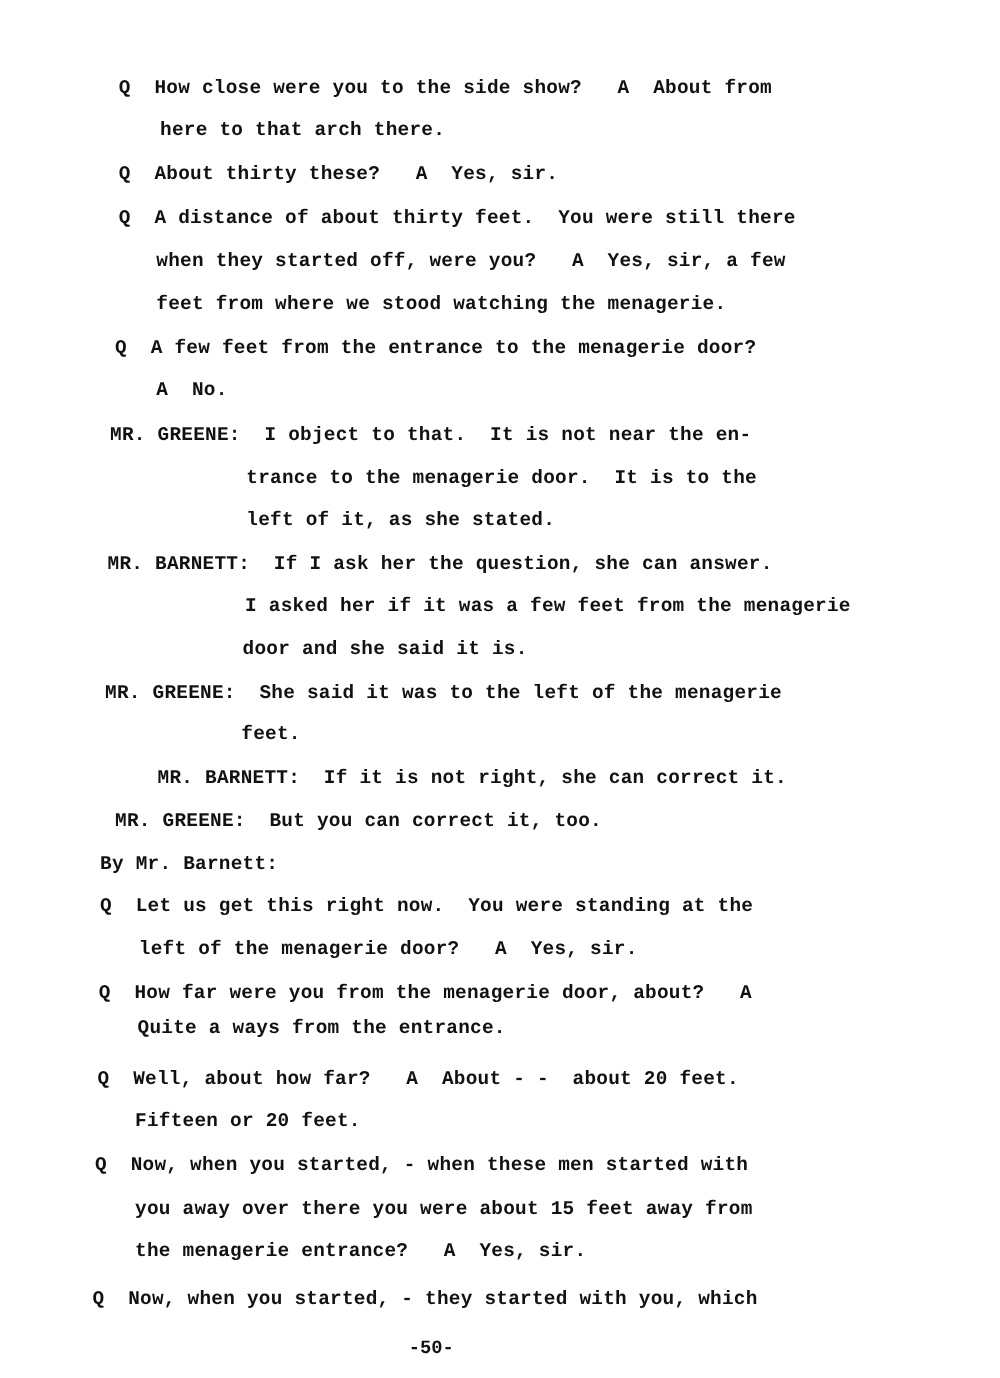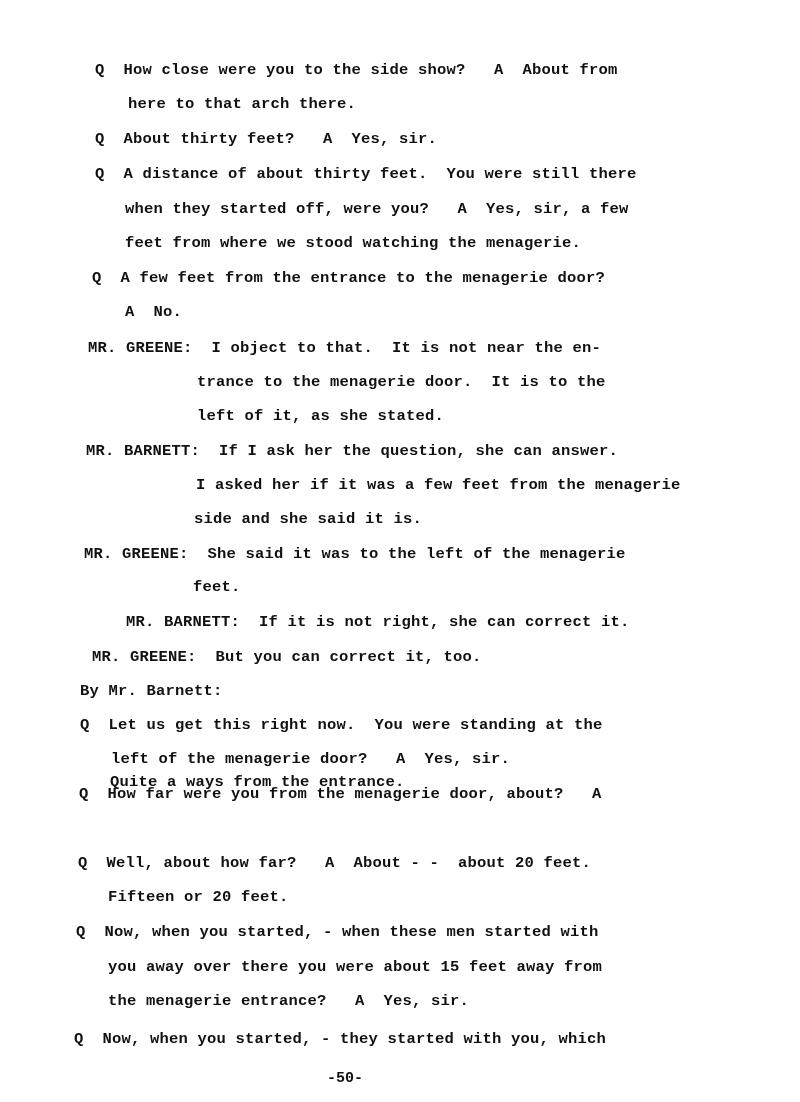--- a/index.html
+++ b/index.html
@@ -29,41 +29,41 @@
       top: 1070px;
       font-size: 15px;
     }
   </style>
 </head>
 <body>
 
 <div id="page">
     <div class="line" style="left: 95px; top: 60px;">Q  How close were you to the side show?   A  About from</div>
     <div class="line" style="left: 128px; top: 94px;">here to that arch there.</div>
-    <div class="line" style="left: 95px; top: 129px;">Q  About thirty feet?   A  Yes, sir.</div>
+    <div class="line" style="left: 95px; top: 129px;">Q  About thirty these?   A  Yes, sir.</div>
     <div class="line" style="left: 95px; top: 164px;">Q  A distance of about thirty feet.  You were still there</div>
     <div class="line" style="left: 125px; top: 199px;">when they started off, were you?   A  Yes, sir, a few</div>
     <div class="line" style="left: 125px; top: 233px;">feet from where we stood watching the menagerie.</div>
     <div class="line" style="left: 92px; top: 268px;">Q  A few feet from the entrance to the menagerie door?</div>
     <div class="line" style="left: 125px; top: 302px;">A  No.</div>
     <div class="line" style="left: 88px; top: 338px;">MR. GREENE:  I object to that.  It is not near the en-</div>
     <div class="line" style="left: 197px; top: 372px;">trance to the menagerie door.  It is to the</div>
     <div class="line" style="left: 197px; top: 406px;">left of it, as she stated.</div>
     <div class="line" style="left: 86px; top: 441px;">MR. BARNETT:  If I ask her the question, she can answer.</div>
     <div class="line" style="left: 196px; top: 475px;">I asked her if it was a few feet from the menagerie</div>
-    <div class="line" style="left: 194px; top: 509px;">side and she said it is.</div>
+    <div class="line" style="left: 194px; top: 509px;">door and she said it is.</div>
     <div class="line" style="left: 84px; top: 544px;">MR. GREENE:  She said it was to the left of the menagerie</div>
     <div class="line" style="left: 193px; top: 577px;">feet.</div>
     <div class="line" style="left: 82px; top: 612px; padding-left: 44px;">MR. BARNETT:  If it is not right, she can correct it.</div>
     <div class="line" style="left: 82px; top: 647px; padding-left: 10px;">MR. GREENE:  But you can correct it, too.</div>
     <div class="line" style="left: 80px; top: 681px;">By Mr. Barnett:</div>
     <div class="line" style="left: 80px; top: 715px;">Q  Let us get this right now.  You were standing at the</div>
     <div class="line" style="left: 111px; top: 749px;">left of the menagerie door?   A  Yes, sir.</div>
     <div class="line" style="left: 79px; top: 784px;">Q  How far were you from the menagerie door, about?   A</div>
-    <div class="line" style="left: 110px; top: 772px;">Quite a ways from the entrance.</div>
+    <div class="line" style="left: 110px; top: 812px;">Quite a ways from the entrance.</div>
     <div class="line" style="left: 78px; top: 853px;">Q  Well, about how far?   A  About - -  about 20 feet.</div>
     <div class="line" style="left: 108px; top: 887px;">Fifteen or 20 feet.</div>
     <div class="line" style="left: 76px; top: 922px; text-align: center;">Q  Now, when you started, - when these men started with</div>
     <div class="line" style="left: 108px; top: 957px;">you away over there you were about 15 feet away from</div>
     <div class="line" style="left: 108px; top: 991px; text-align: center;">the menagerie entrance?   A  Yes, sir.</div>
     <div class="line" style="left: 74px; top: 1029px;">Q  Now, when you started, - they started with you, which</div>
   </div>
 
 <div class="page-number">-50-</div>
 

